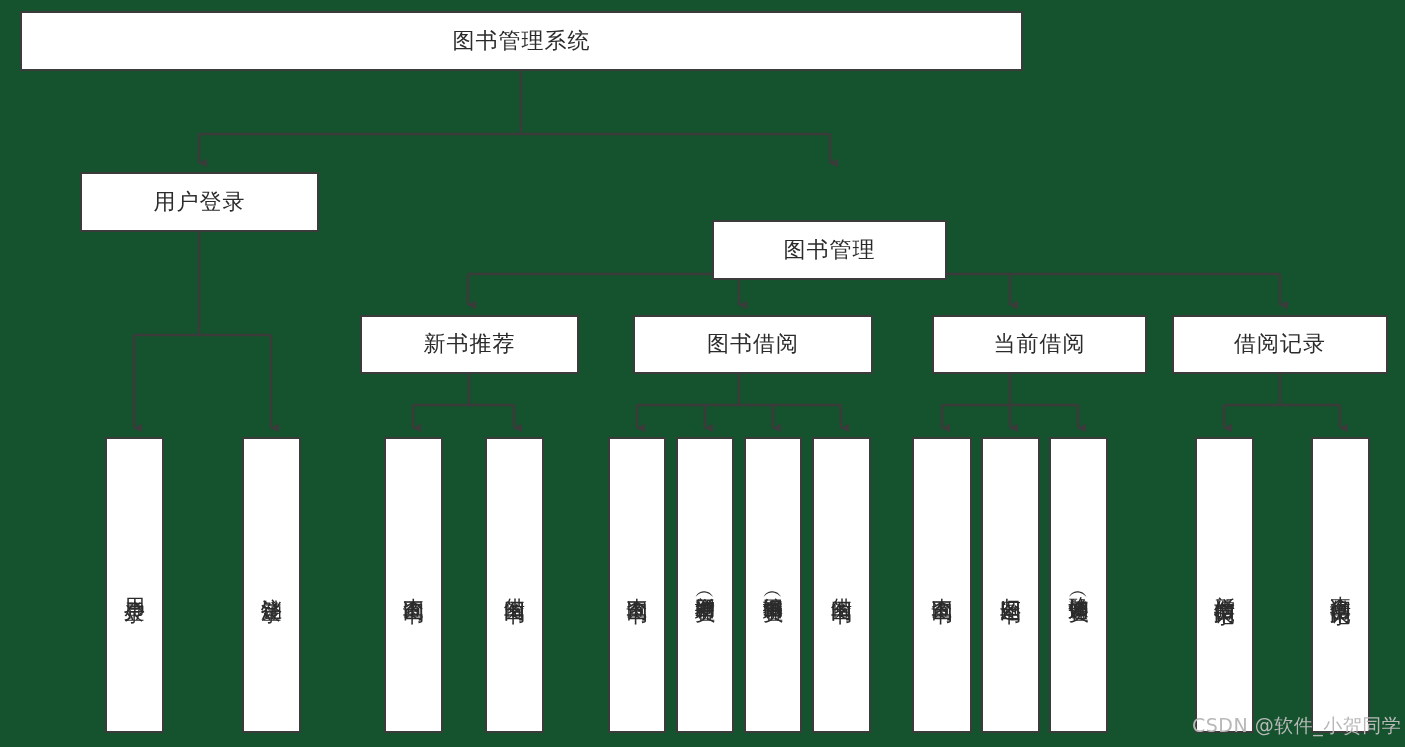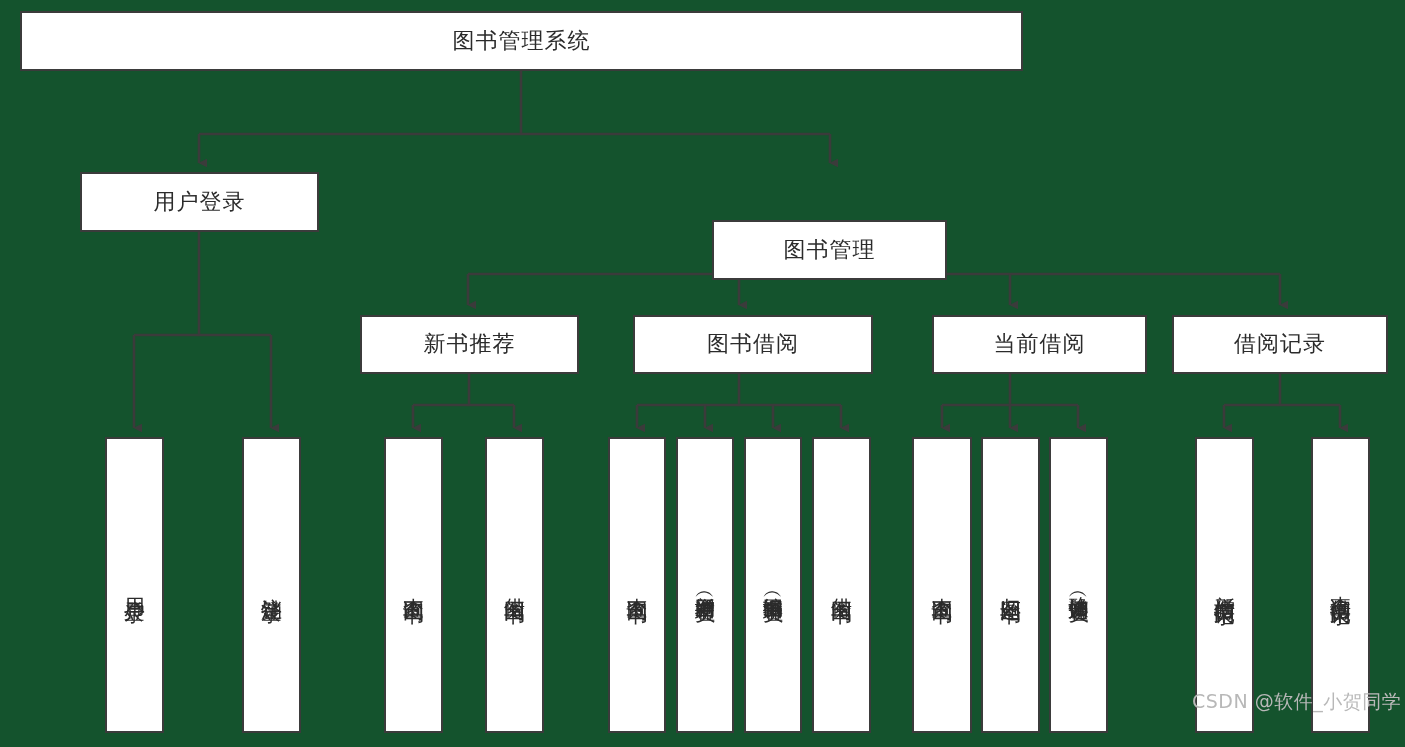--- a/index.html
+++ b/index.html
@@ -44,21 +44,21 @@
     text-orientation: upright;
     font-size: 21px;
     line-height: 1.15;
     letter-spacing: 2px;
     padding: 4px 0;
     text-align: center;
   }
   #watermark {
     position: absolute;
     left: 1192px;
-    top: 689px;
+    top: 713px;
     font-size: 19px;
     color: #b8b8b8;
     letter-spacing: 0.5px;
     white-space: nowrap;
     user-select: none;
   }
 </style>
 </head>
 <body>
 

